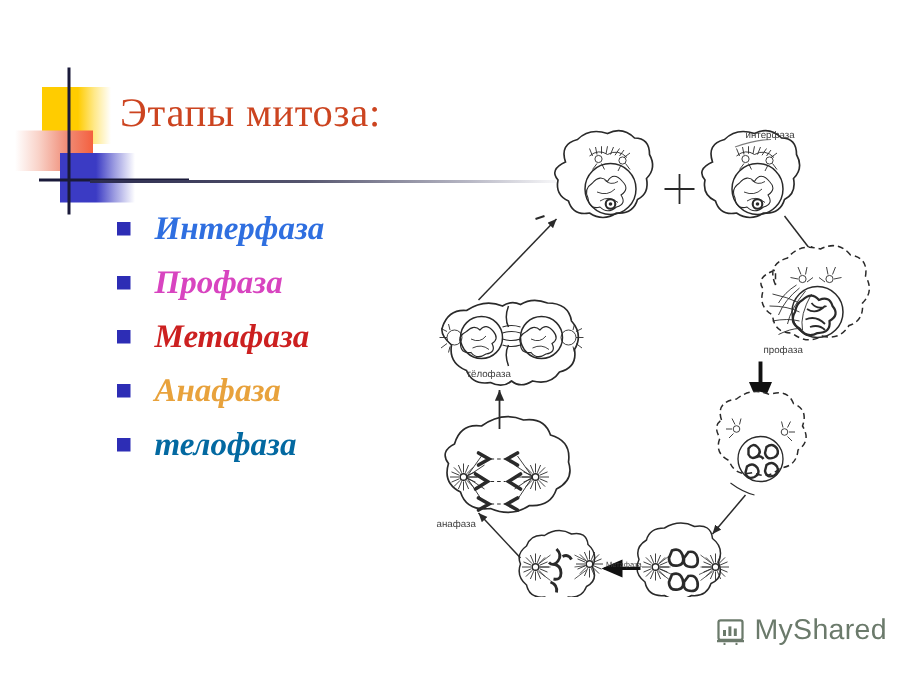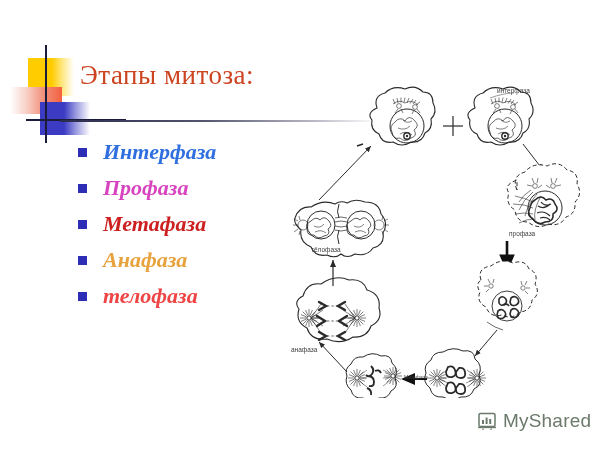--- a/index.html
+++ b/index.html
@@ -98,21 +98,21 @@
     <div class="li">
       <span class="bullet" style="background: rgb(45, 45, 181);"></span>
       <span class="li-text" style="color: rgb(204, 32, 32);">Метафаза</span>
     </div>
     <div class="li">
       <span class="bullet" style="background: rgb(45, 45, 181);"></span>
       <span class="li-text" style="color: rgb(232, 162, 60);">Анафаза</span>
     </div>
     <div class="li">
       <span class="bullet" style="background: rgb(45, 45, 181);"></span>
-      <span class="li-text" style="color: #ef4444; font-style: italic;">телофаза</span>
+      <span class="li-text" style="color: #0369a1; font-style: italic;">телофаза</span>
     </div>
   </div>
 
   <div class="diagram">
     <svg width="315" height="320" viewBox="0 0 315 320">
       <defs>
         <g id="aster">
           <circle cx="0" cy="0" r="2.2" fill="none" stroke="#2a2a2a" stroke-width="1"></circle>
           <g stroke="#2a2a2a" stroke-width=".6">
             <line x1="0" y1="-3" x2="0" y2="-9"></line>

